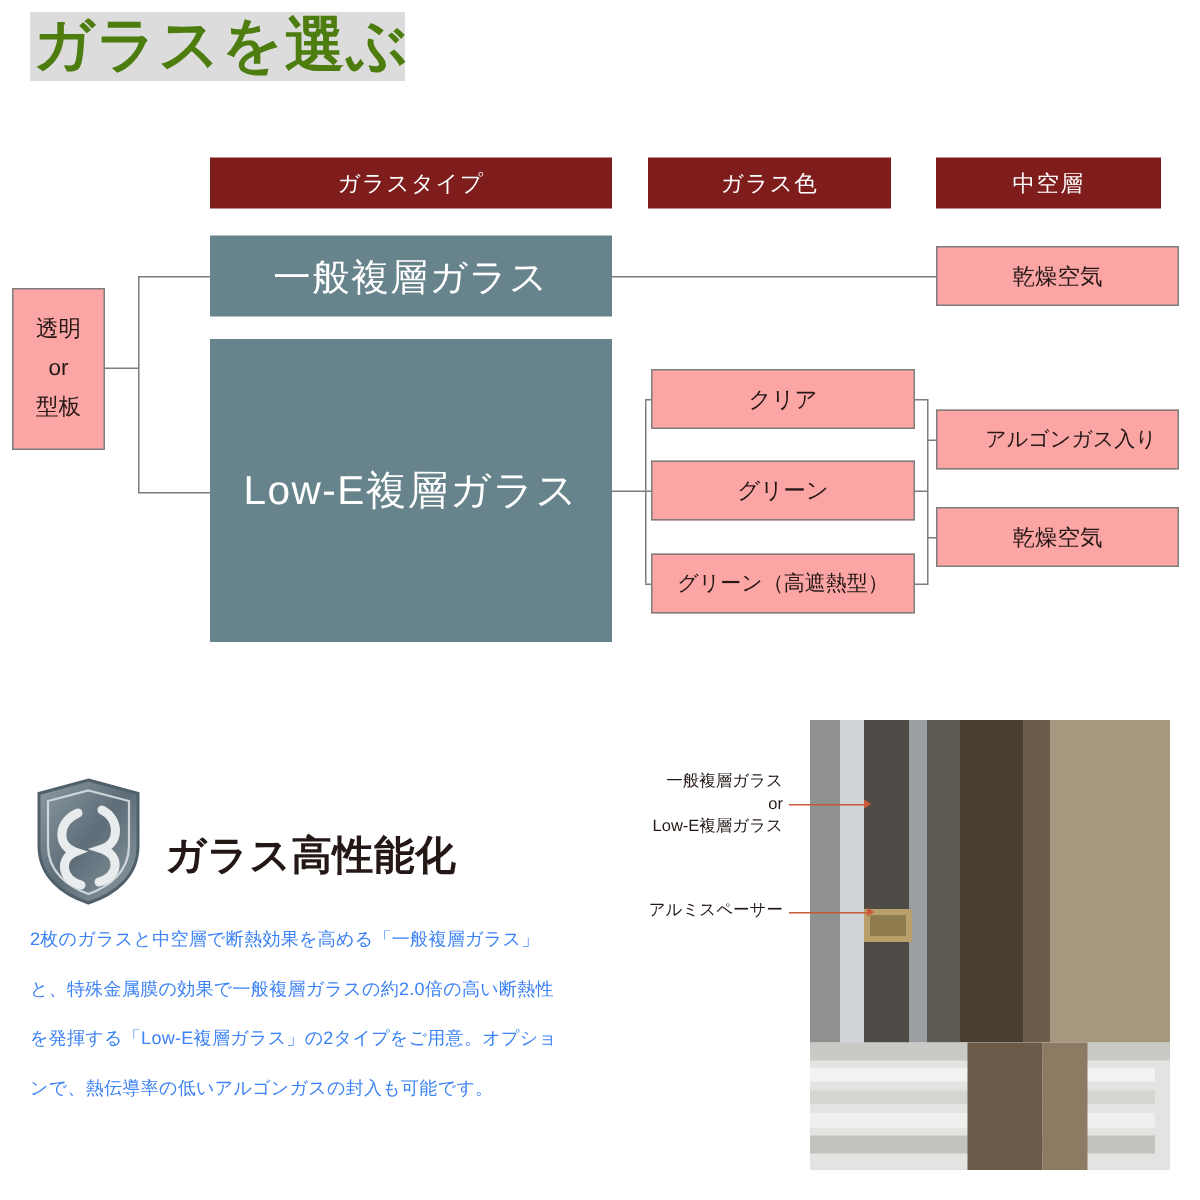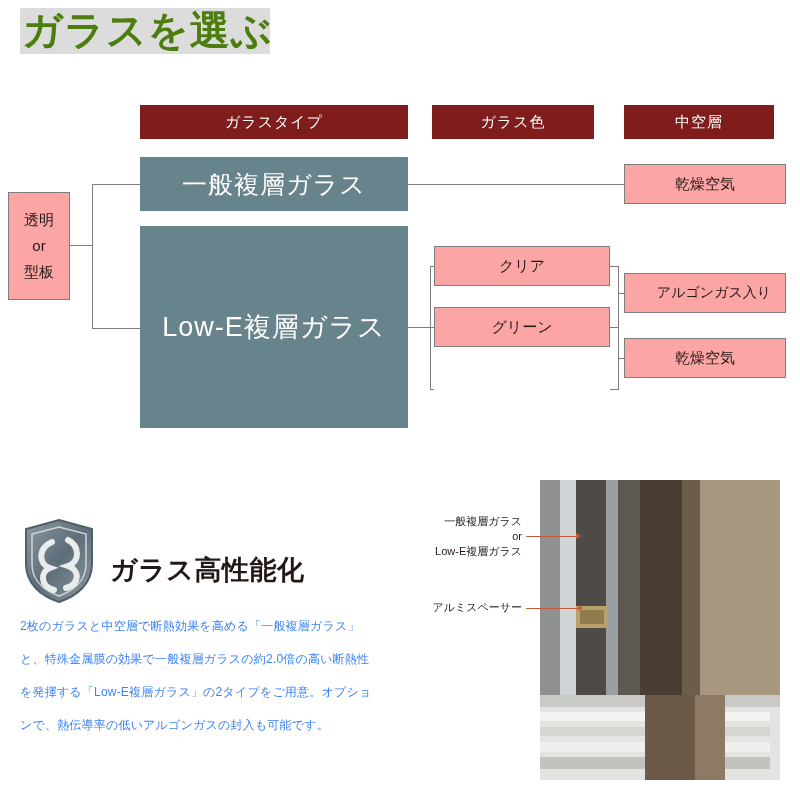--- a/index.html
+++ b/index.html
@@ -92,20 +92,23 @@
   <div class="line" style="left:430px;top:206px;width:1px;height:123px;"></div>
   <div class="line" style="left:430px;top:206px;width:4px;height:1px;"></div>
   <div class="line" style="left:430px;top:267px;width:4px;height:1px;"></div>
   <div class="line" style="left:430px;top:329px;width:4px;height:1px;"></div>
 
   <div class="box" style="left:434px;top:186px;width:176px;height:40px;">
     <span>クリア</span>
   </div>
   <div class="box" style="left:434px;top:247px;width:176px;height:40px;">
     <span>グリーン</span>
+  </div>
+  <div class="box" style="left:434px;top:309px;width:176px;height:40px;font-size:14px;">
+    <span>グリーン（高遮熱型）</span>
   </div>
 
   <div class="line" style="left:610px;top:206px;width:8px;height:1px;"></div>
   <div class="line" style="left:610px;top:267px;width:8px;height:1px;"></div>
   <div class="line" style="left:610px;top:329px;width:8px;height:1px;"></div>
   <div class="line" style="left:618px;top:206px;width:1px;height:124px;"></div>
   <div class="line" style="left:618px;top:233px;width:6px;height:1px;"></div>
   <div class="line" style="left:618px;top:298px;width:6px;height:1px;"></div>
 
   <div class="box" style="left:624px;top:104px;width:162px;height:40px;">

